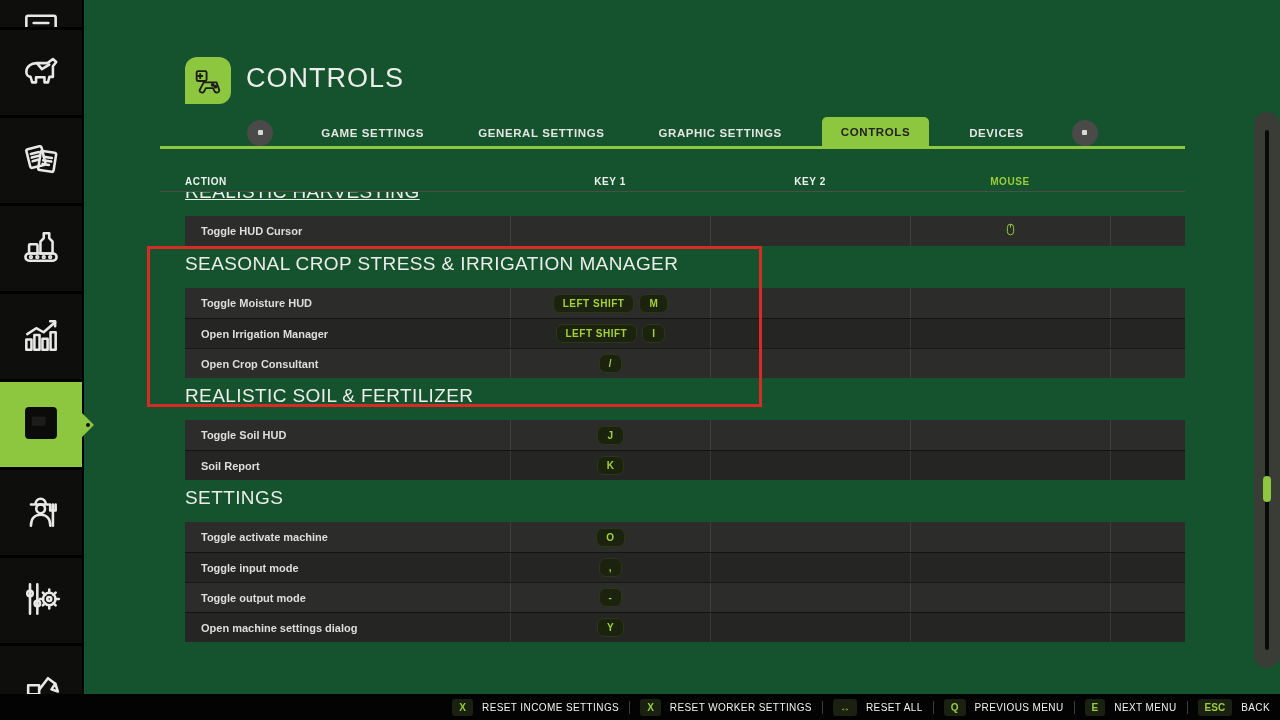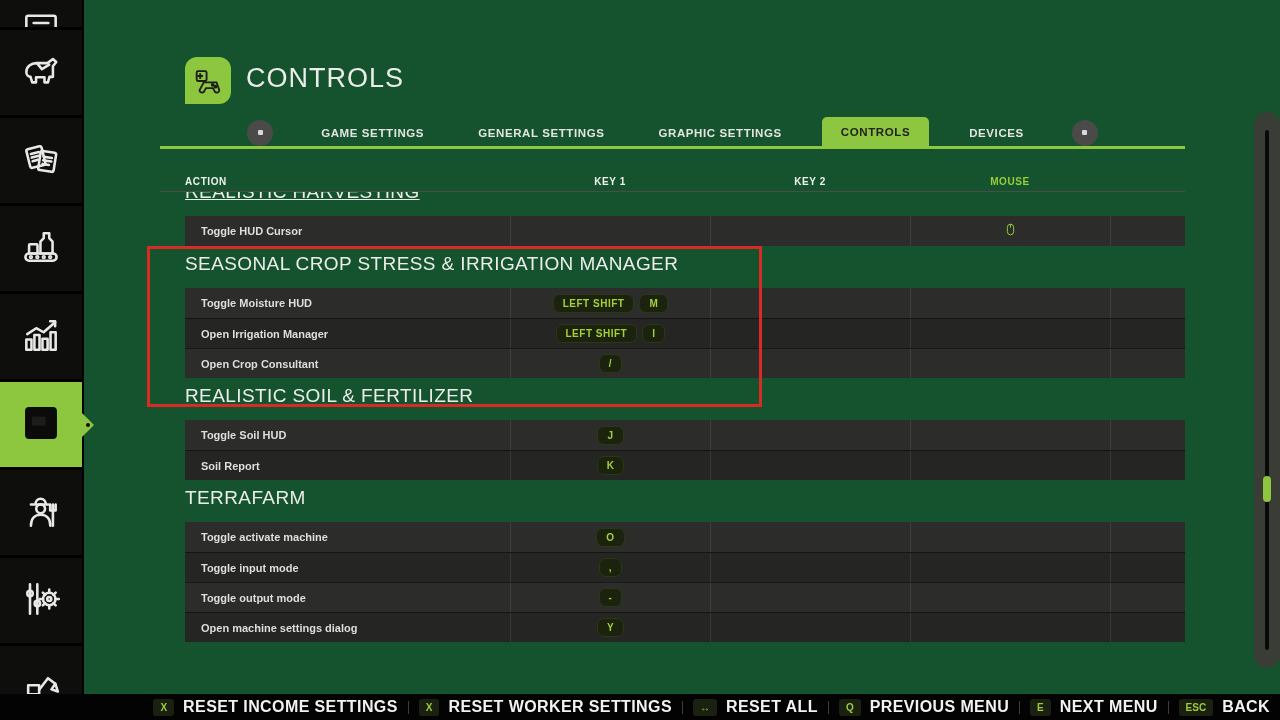--- a/index.html
+++ b/index.html
@@ -69,21 +69,21 @@
                background:#3a3d36; border-radius:13px; z-index:4; }
   #scroll-track { position:absolute; left:11px; top:18px; width:4px; height:520px; background:#0a0a0a; border-radius:2px; }
   #scroll-thumb { position:absolute; left:9px; top:364px; width:8px; height:26px; background:#8dc63f; border-radius:4px; }
 
   
   #footer { position:absolute; left:0; bottom:0; width:1280px; height:26px; background:#030303;
             display:flex; align-items:center; justify-content:flex-end; padding-right:10px; z-index:6; }
   .f-item { display:flex; align-items:center; gap:9px; }
   .f-key { background:#1a2110; border-radius:3px; color:#9ccb3b; font-size:10px; font-weight:bold;
            padding:3px 7px; min-width:14px; text-align:center; }
-  .f-label { font-size:16px; font-weight:bold; color:#f2f2f0; letter-spacing:.4px; }
+  .f-label { font-size:10px; font-weight:normal; color:#f2f2f0; letter-spacing:.4px; }
   .f-sep { width:1px; height:13px; background:#3d3d3c; margin:0 10px; }
 </style>
 </head>
 <body>
 
 <div id="stage">
 
   <div id="sidebar">
       <div class="side-item partial">
         <span><svg viewBox="0 0 24 24">
@@ -265,21 +265,21 @@
         <div class="row">
           <div class="cell action">Soil Report</div>
           <div class="cell">
             <span class="key">K</span>
           </div>
           <div class="cell"></div>
           <div class="cell"></div>
           <div class="cell"></div>
         </div>
       </div>
-      <div class="section-title">TERRAFARM</div>
+      <div class="section-title">SETTINGS</div>
       <div class="rows">
         <div class="row">
           <div class="cell action">Toggle activate machine</div>
           <div class="cell">
             <span class="key">O</span>
           </div>
           <div class="cell"></div>
           <div class="cell"></div>
           <div class="cell"></div>
         </div>

